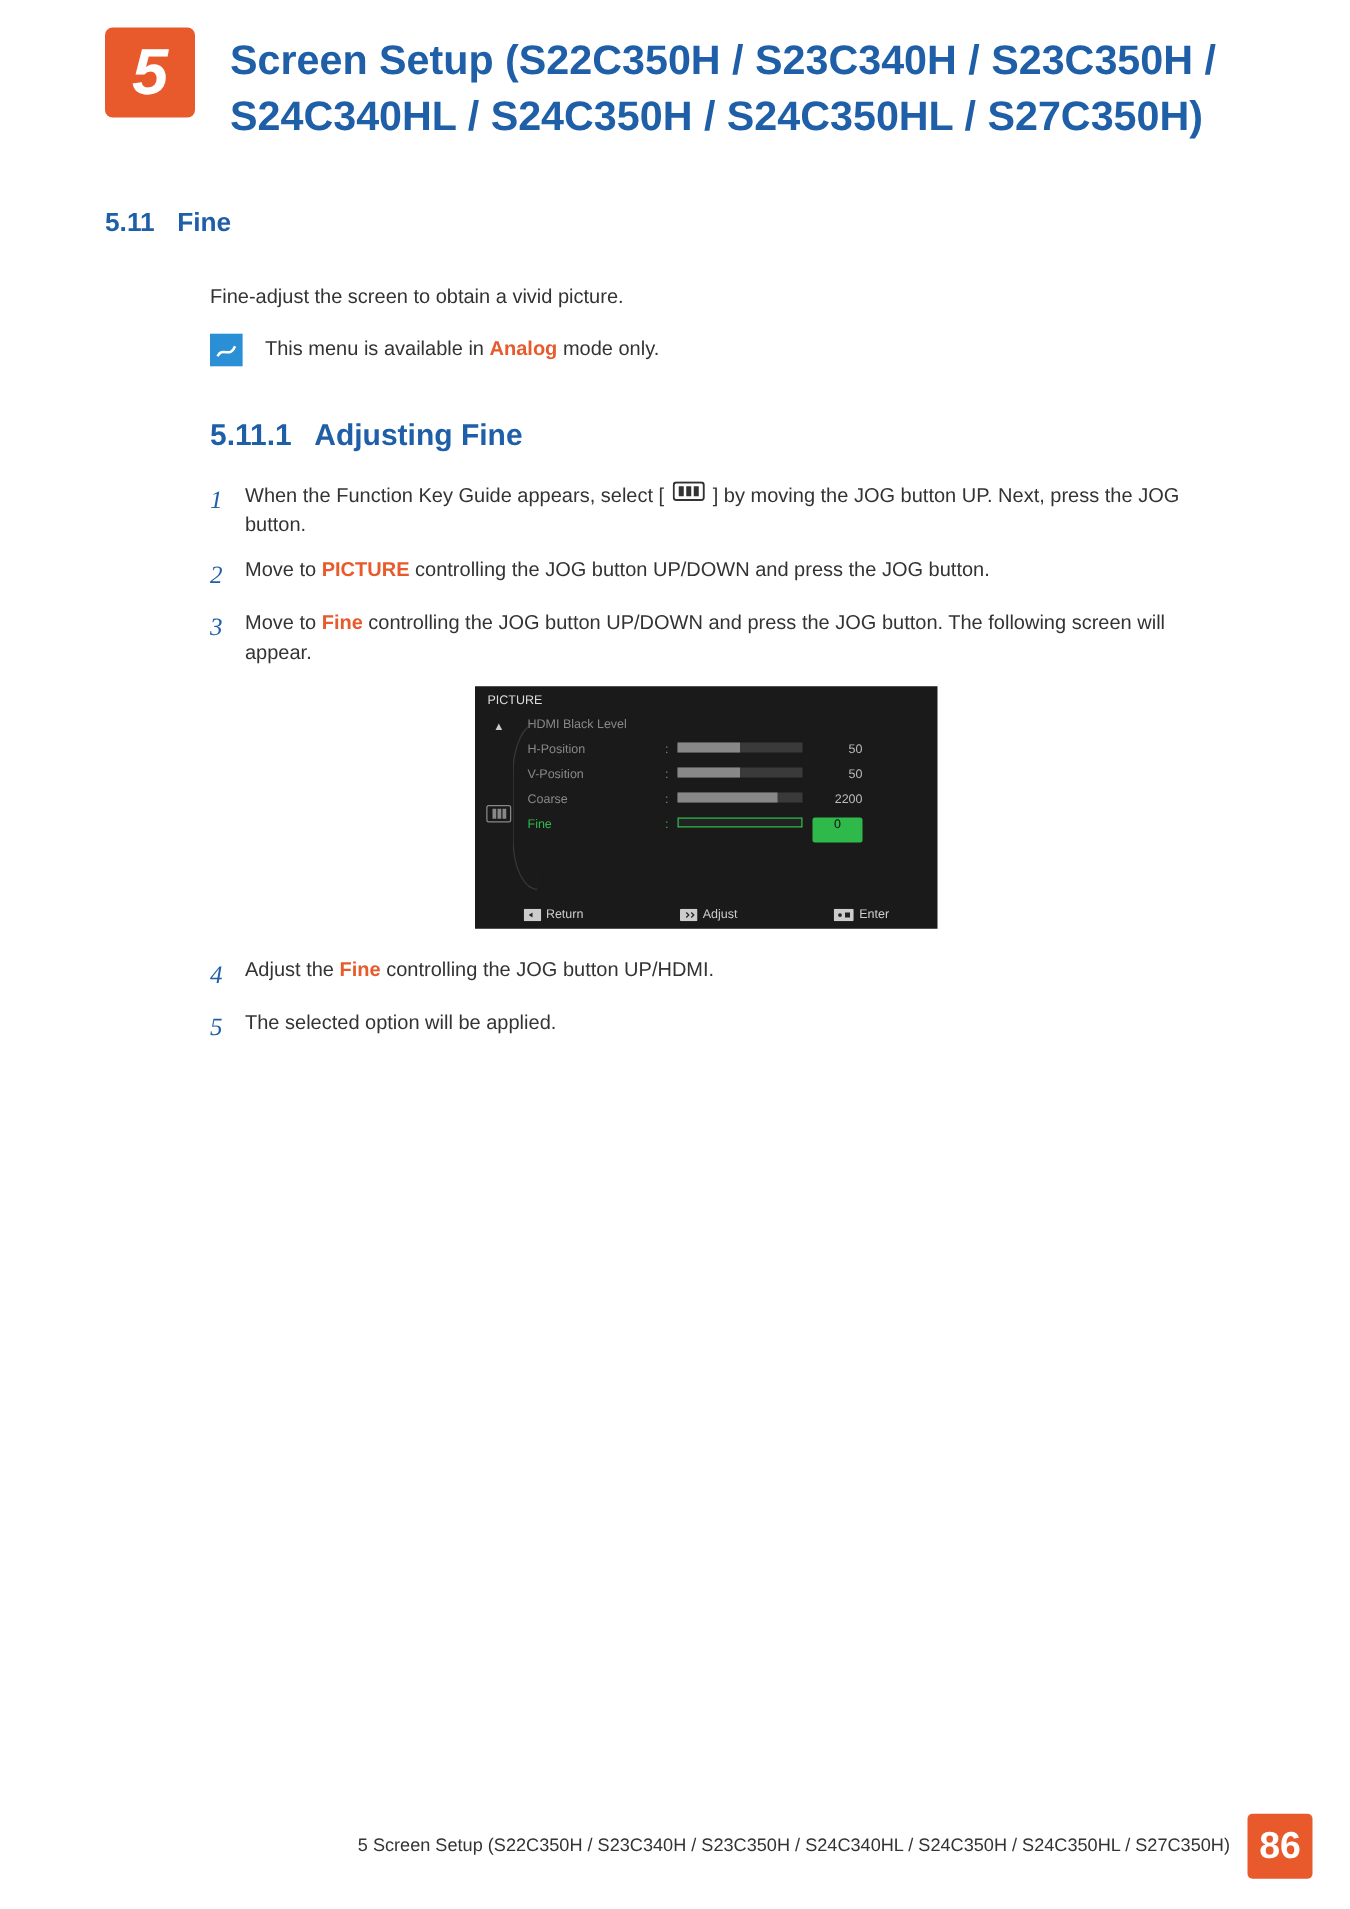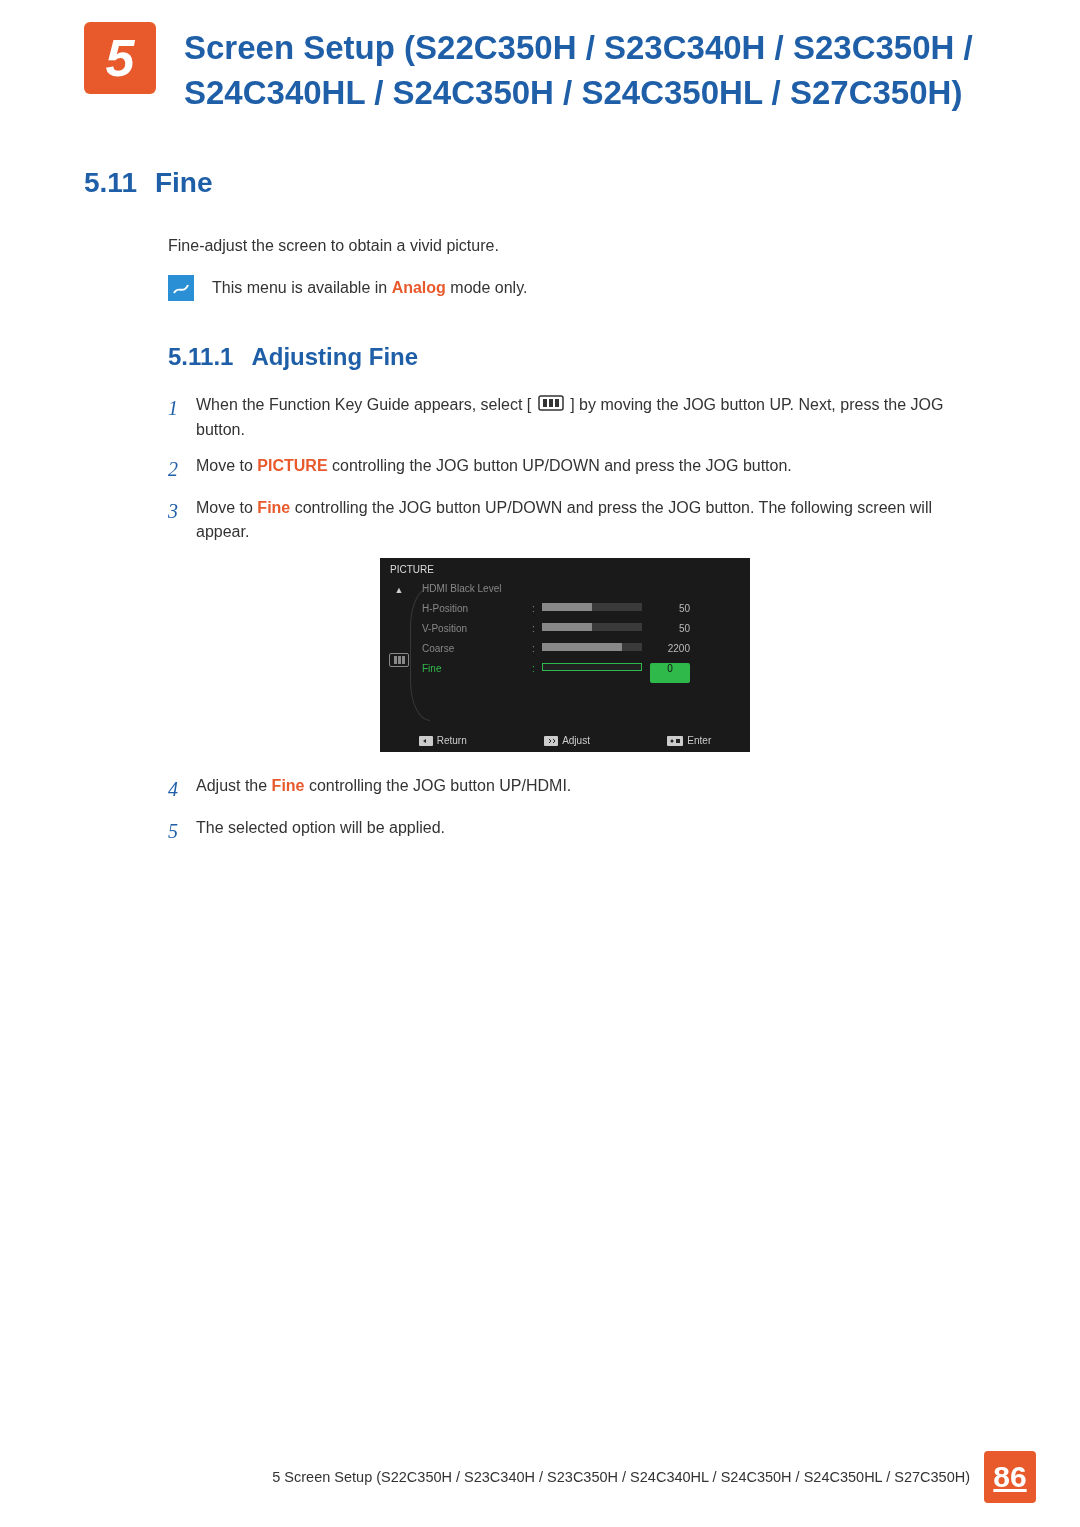--- a/index.html
+++ b/index.html
@@ -38,21 +38,21 @@
     color: #1F5FA8;
     font-size: 33px;
     font-weight: bold;
     line-height: 1.35;
     padding-top: 4px;
   }
   
   
   .section-heading {
     margin: 52px 0 0 84px;
-    font-size: 28px;
+    font-size: 21px;
     color: #1F5FA8;
     font-weight: bold;
   }
   .section-heading .num { margin-right: 18px; }
   
   .body-text {
     margin: 38px 0 0 168px;
     font-size: 16px;
     color: #333;
     width: 820px;
@@ -204,36 +204,35 @@
   .osd-footer span svg { vertical-align: middle; margin-right:4px;}
   
   
   .page-footer {
     position: absolute;
     bottom: 24px;
     left: 0; right: 0;
     display: flex;
     justify-content: flex-end;
     align-items: center;
-    padding-right: 44px;
+    padding-right: 30px;
   }
   .footer-text {
     font-size: 14.5px;
     color: #333;
     margin-right: 14px;
   }
   .page-number {
     width: 52px; height: 52px;
     background: #E85A2C;
     color:#fff;
     font-size: 30px;
     font-weight: bold;
     display:flex; align-items:center; justify-content:center;
     border-radius: 4px;
-    text-decoration: underline;
   }
 </style>
 </head>
 <body>
 
 <div class="chapter-header">
   <div class="chapter-badge">5</div>
   <div class="chapter-title">Screen Setup (S22C350H / S23C340H / S23C350H / S24C340HL / S24C350H / S24C350HL / S27C350H)</div>
 </div>
 

